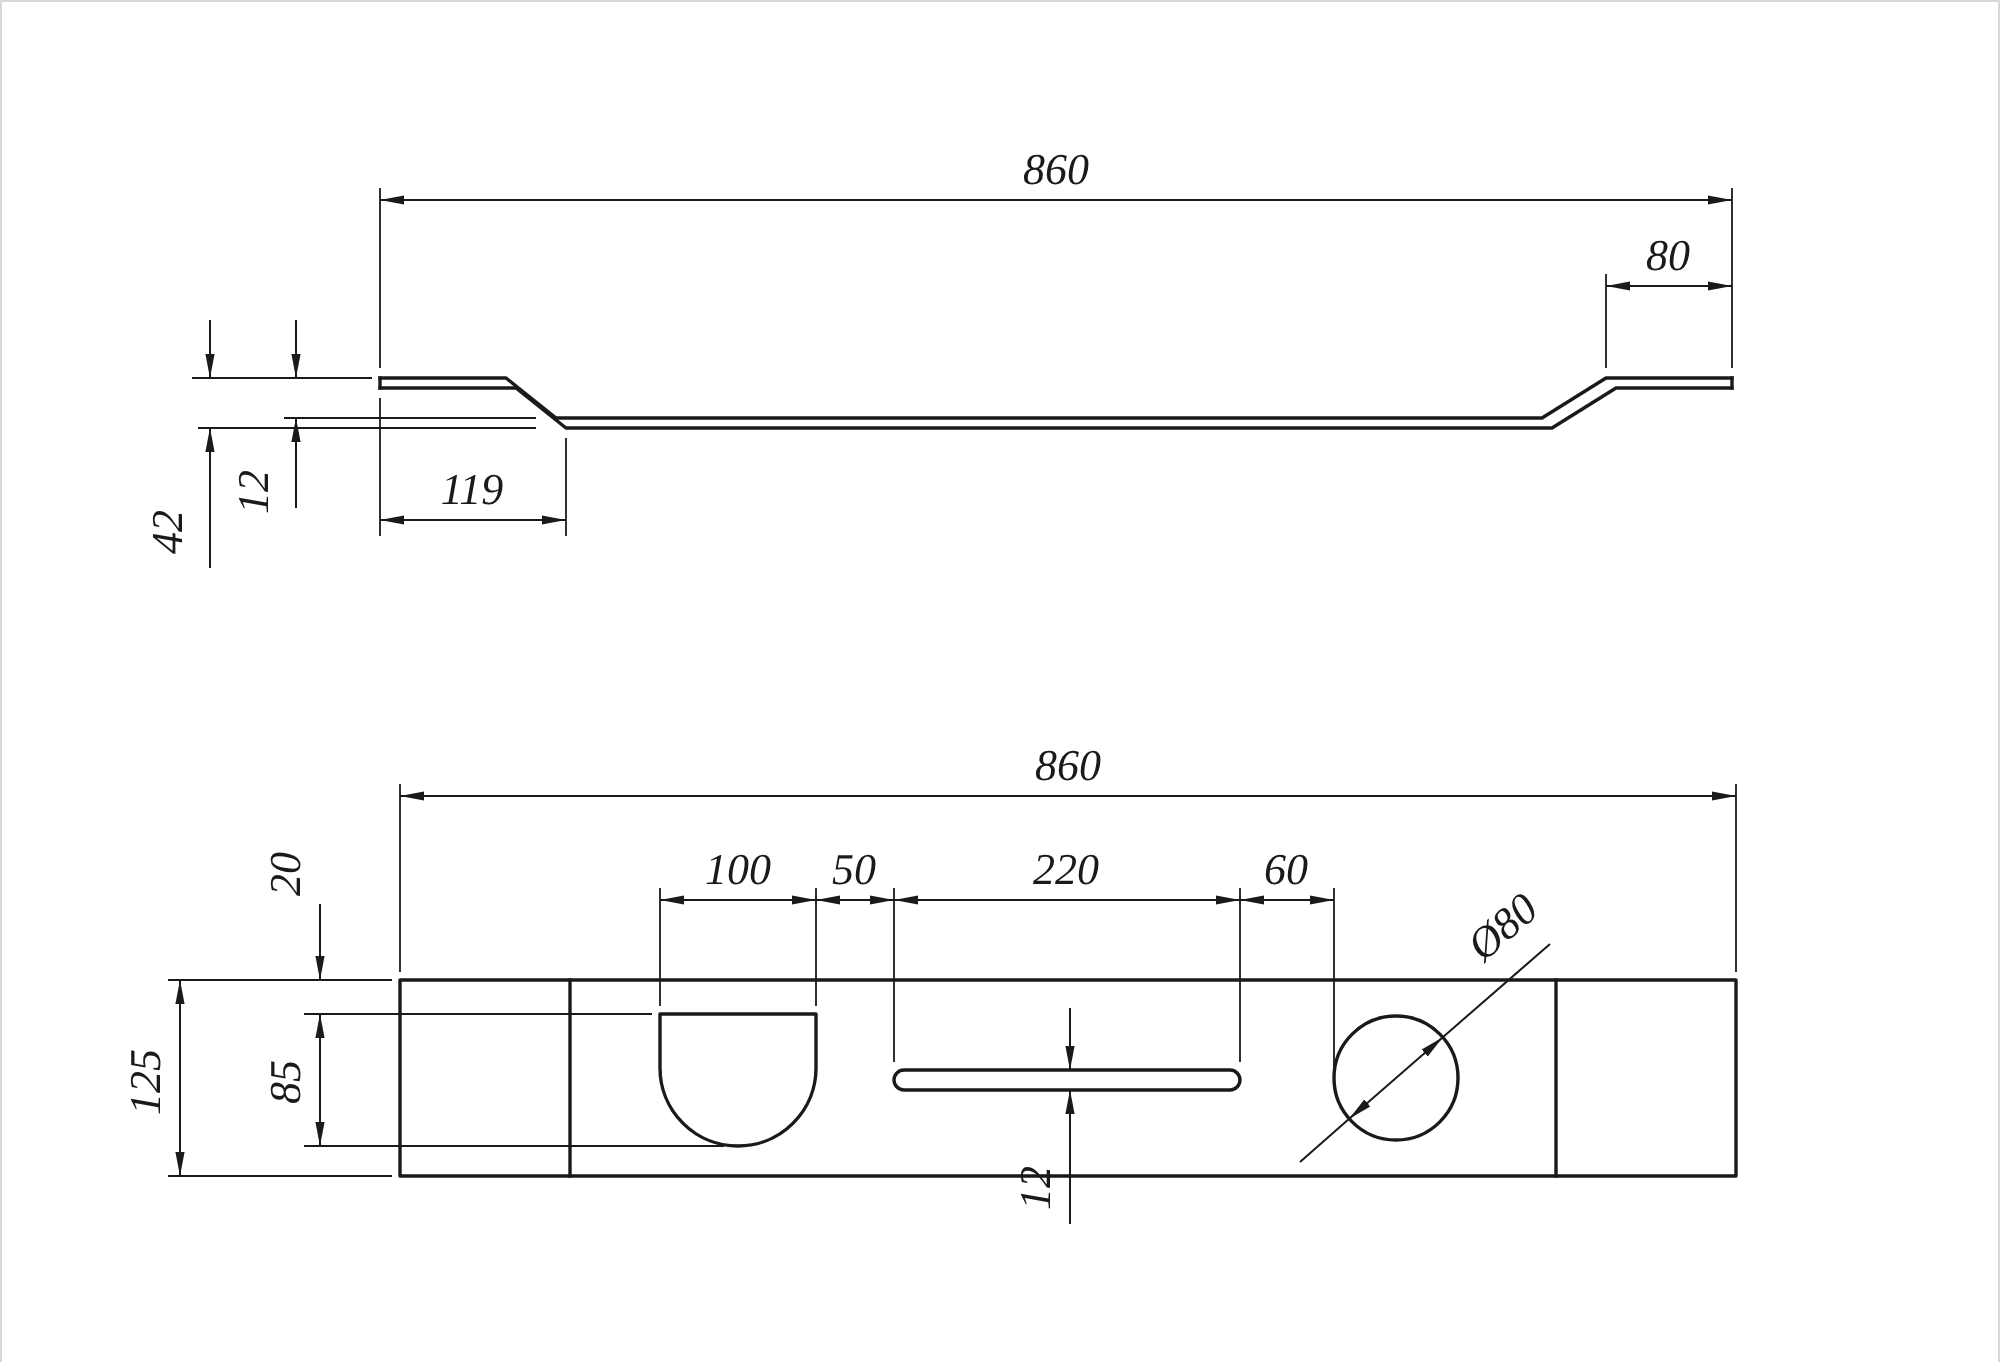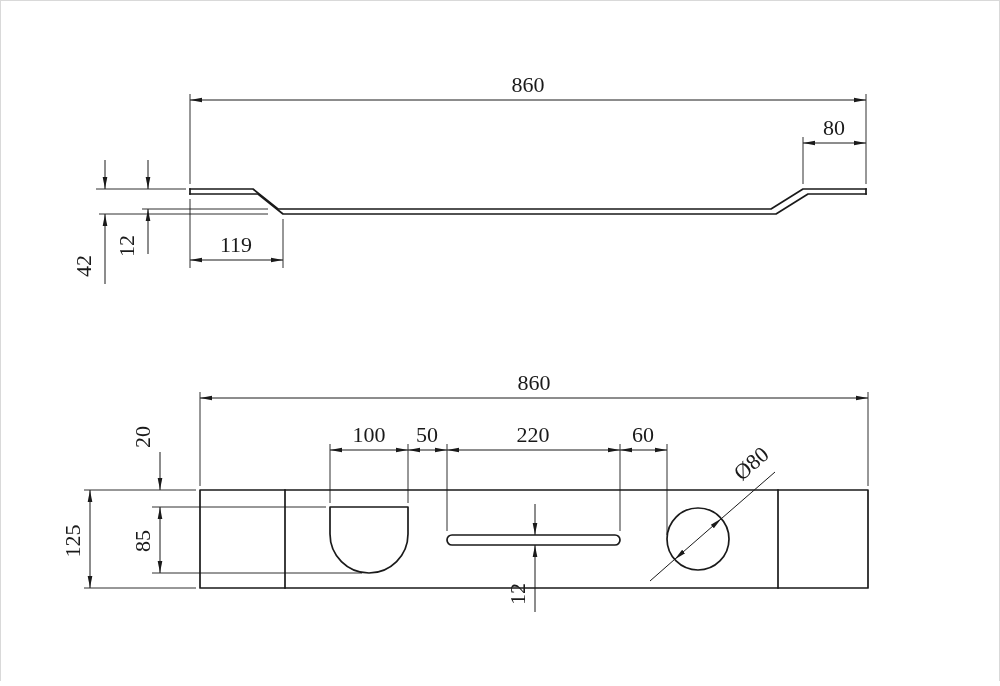--- a/index.html
+++ b/index.html
@@ -1,21 +1,21 @@
 <!DOCTYPE html>
 <html style="--ink: #1a1a1a; --bg: #ffffff; --frame: #d9d9d9;"><head>
 <meta charset="utf-8">
 <style>
   :root{
     --ink:#1a1a1a;
     --bg:#ffffff;
     --frame:#d9d9d9;
   }
   html,body{margin:0;padding:0;background:var(--bg);}
-  .canvas{width:1000px;height:681px;position:relative;background:var(--bg);}
+  .canvas{width:1000px;height:681px;position:relative;background:var(--bg);font-style:italic;}
   svg{display:block;}
   .part{fill:none;stroke:var(--ink);stroke-width:1.7;stroke-linejoin:round;stroke-linecap:square;}
   .dim{fill:none;stroke:var(--ink);stroke-width:1;}
   .ext{fill:none;stroke:var(--ink);stroke-width:0.9;}
   .frame{fill:none;stroke:var(--frame);stroke-width:1;}
   text{font-family:"Liberation Serif", serif;font-size:22px;fill:var(--ink);}
   .arrow-fill{fill:var(--ink);}
 </style>
 </head>
 <body>

